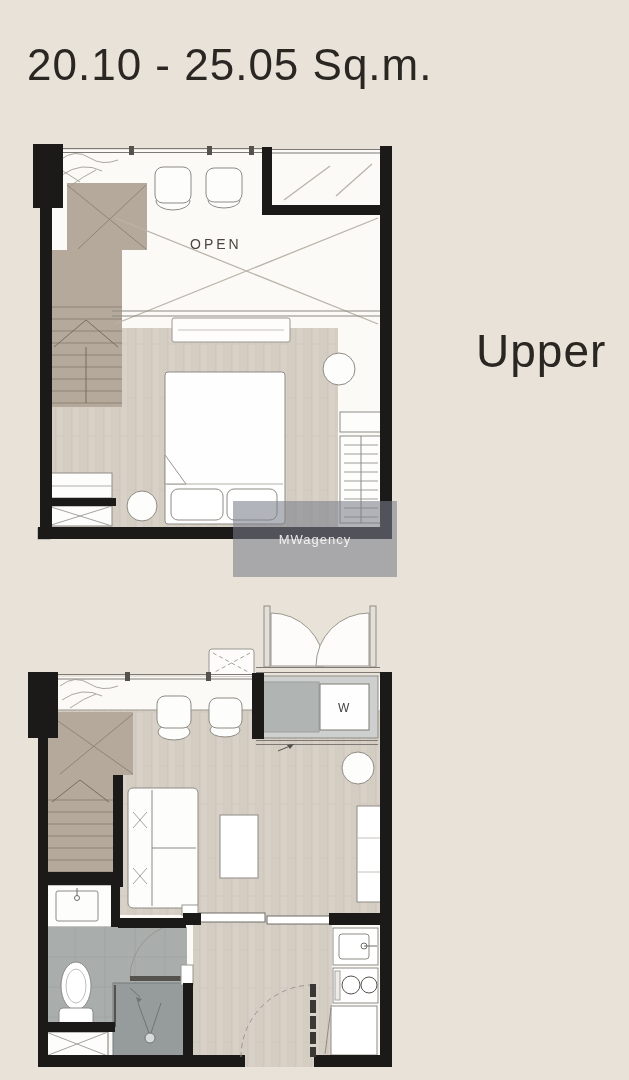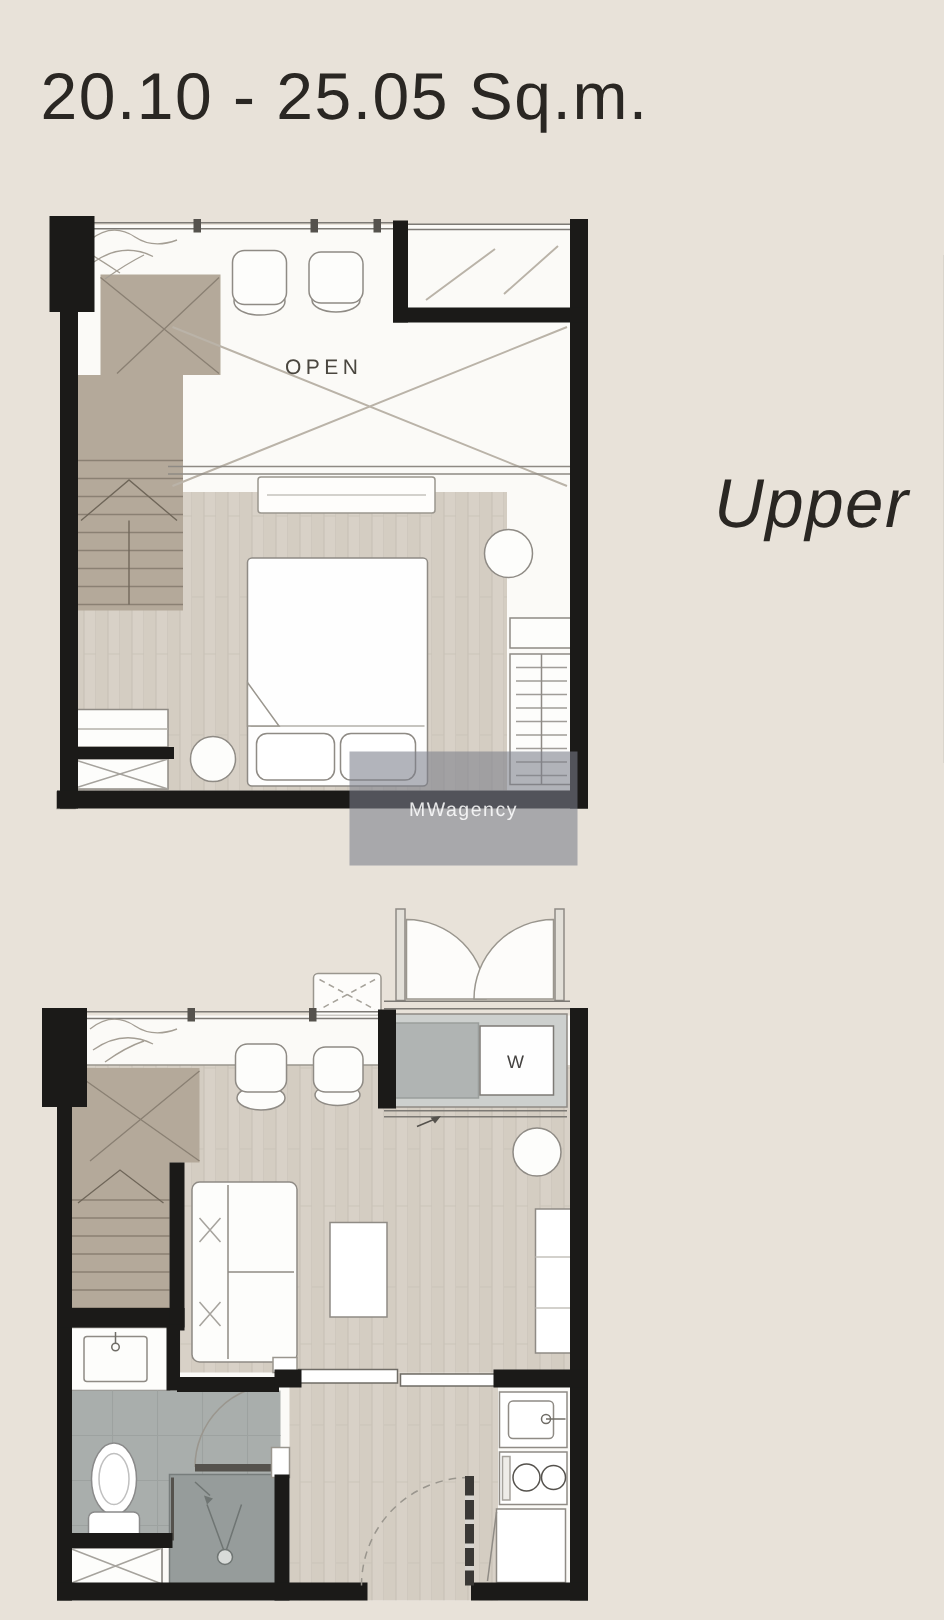--- a/index.html
+++ b/index.html
@@ -3,25 +3,25 @@
 <meta charset="utf-8">
 <style>
   html,body{margin:0;padding:0;background:#cfcac2;}
   #page{
     position:relative;width:629px;height:1080px;margin:0 auto;
     background:#e8e2d9;overflow:hidden;
     font-family:"Liberation Sans",sans-serif;
   }
   .txt{position:absolute;color:#2a2723;font-weight:400;white-space:nowrap;}
   #title{left:27px;top:40px;font-size:44px;letter-spacing:1px;}
-  #label-upper{left:476px;top:308px;font-size:46px;letter-spacing:1px;font-style:italic;}
+  #label-upper{left:476px;top:324px;font-size:46px;letter-spacing:1px;}
   #label-lower{left:476px;top:808px;font-size:46px;letter-spacing:1px;}
   #plan-svg{position:absolute;left:0;top:0;}
   #watermark{
-    position:absolute;left:233px;top:501px;width:152px;height:76px;
+    position:absolute;left:233px;top:501px;width:164px;height:76px;
     background:rgba(122,126,137,0.58);
     display:flex;align-items:center;justify-content:center;
   }
   #watermark span{
     color:rgba(255,255,255,0.85);font-size:13px;letter-spacing:1px;
   }
 </style>
 </head>
 <body>
 

